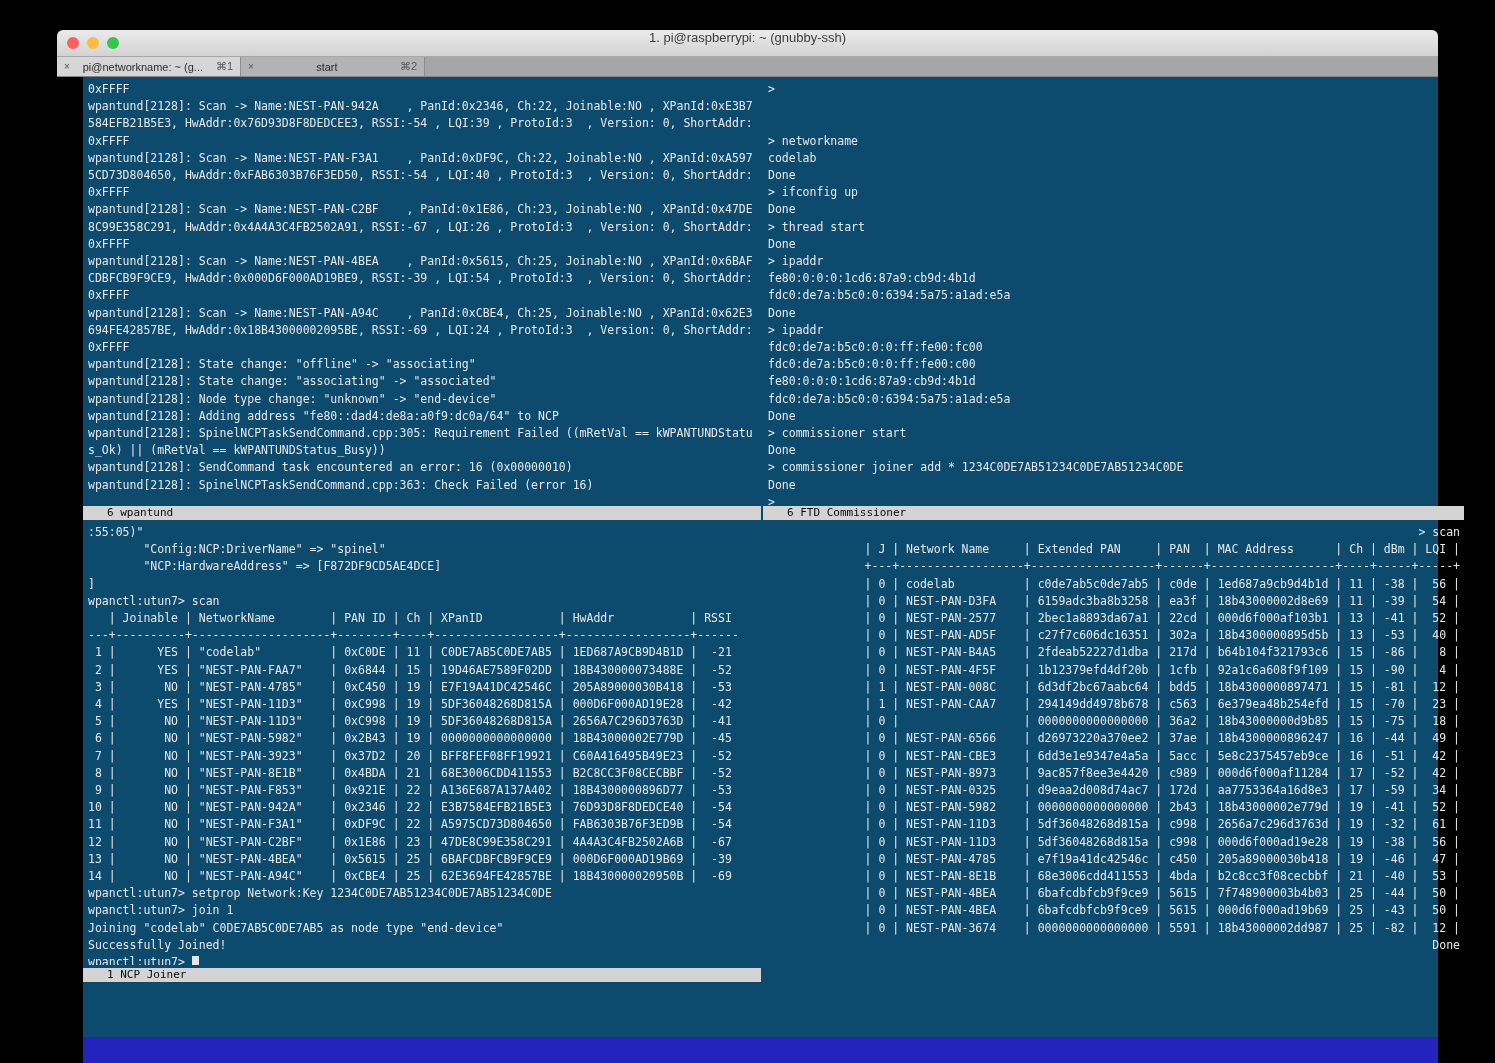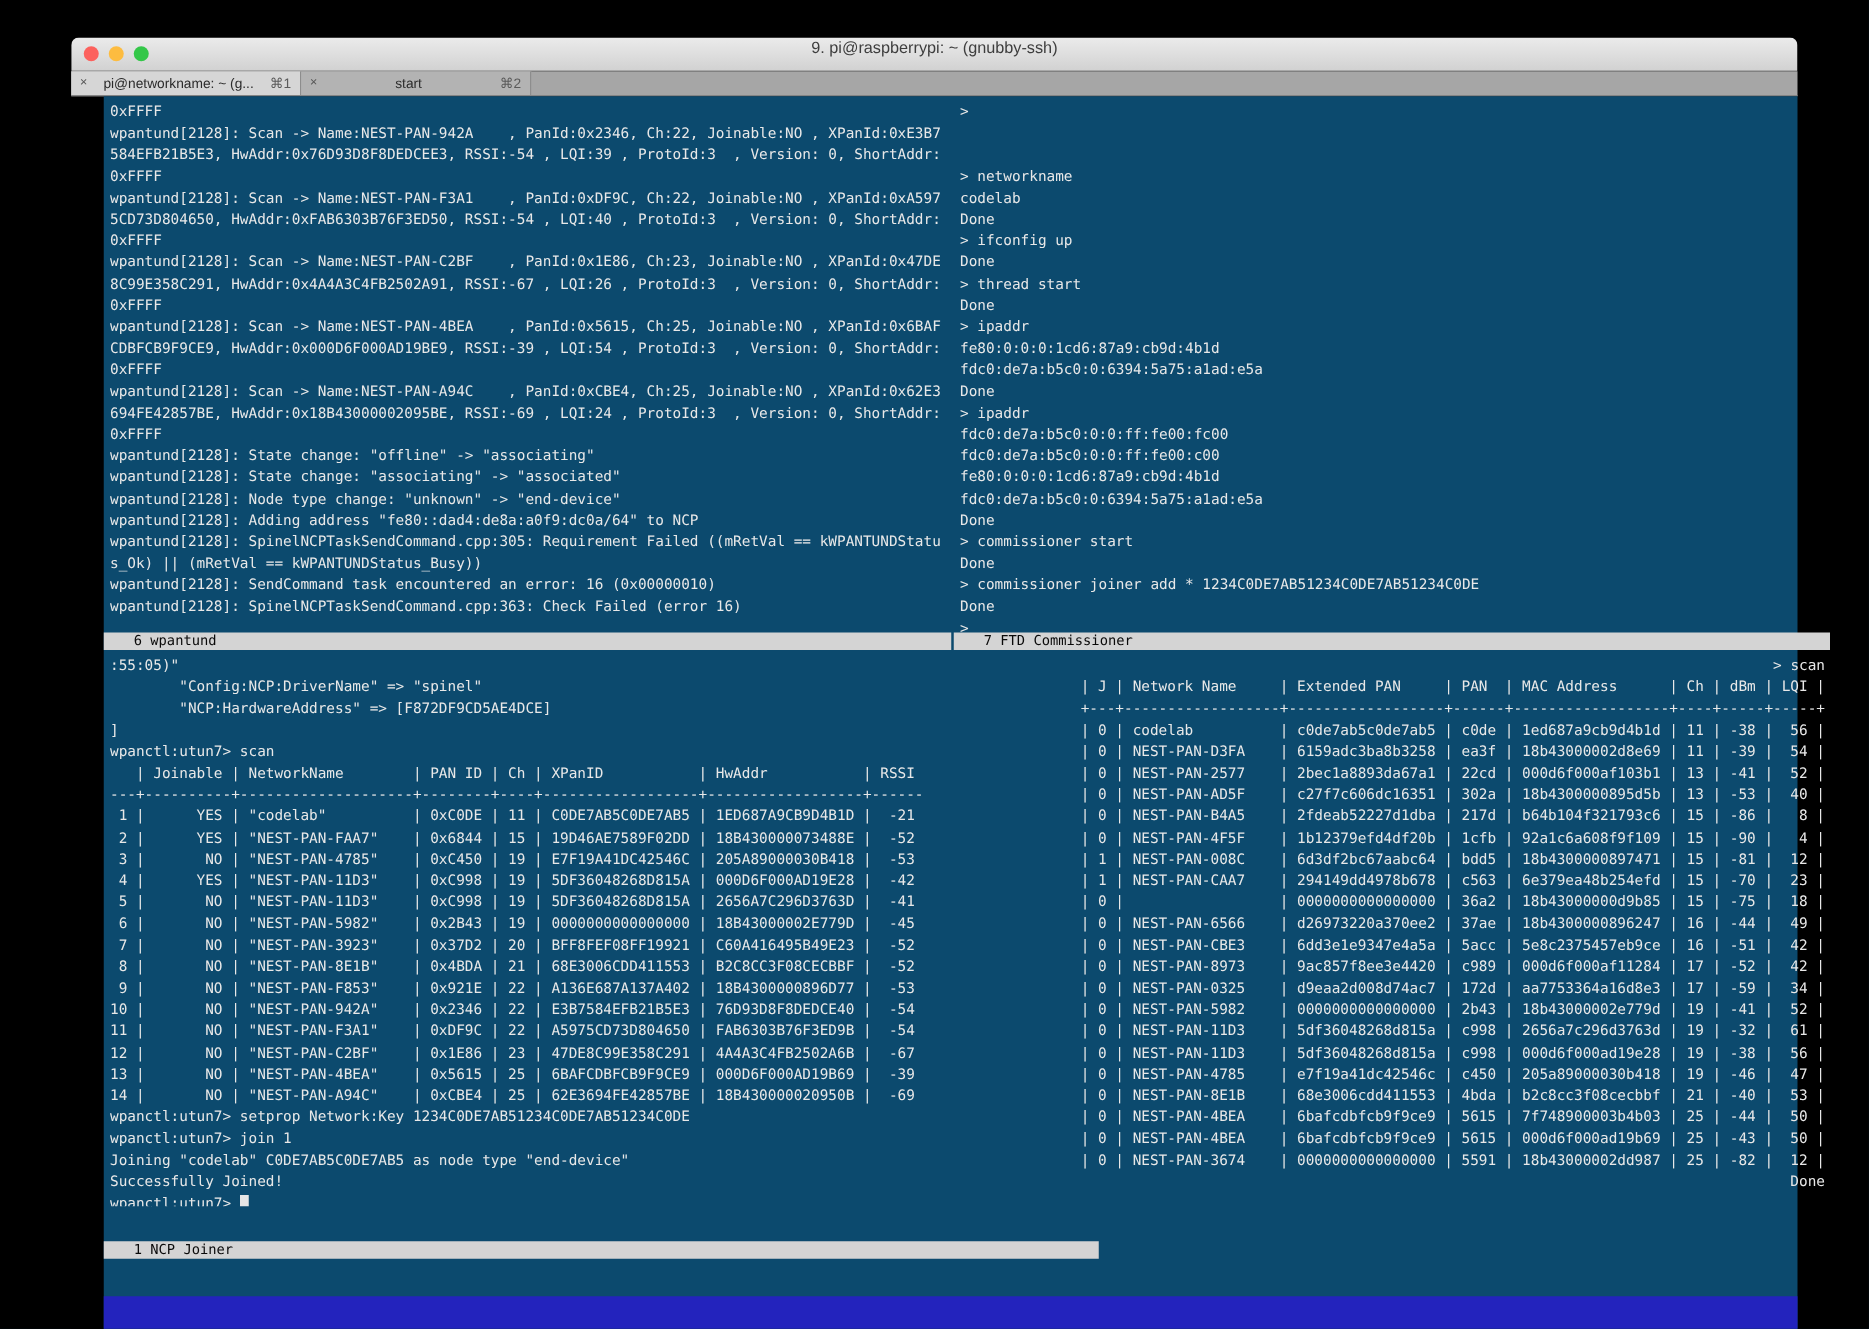--- a/index.html
+++ b/index.html
@@ -19,37 +19,37 @@
   .terminal { position:absolute; top:47px; left:0; right:0; bottom:0; background:#0c4a6e;margin-left:26px; }
   .pane { position:absolute; overflow:hidden; font:11.5px/17.2px "DejaVu Sans Mono","Liberation Mono",monospace; }
   .pane pre { margin:0; padding:4px 4px 0 5px; font:inherit; color:#e8e8e8; white-space:pre; }
   .pane-tl { left:0; top:0; width:678px; height:429px; }
   .pane-tr { left:680px; top:0; width:701px; height:429px; }
   .pane-bl { left:0; top:443px; width:678px; height:445px; }
   .pane-br { left:680px; top:443px; width:701px; height:443px;text-align:right; }
   .panebar { position:absolute; height:14px; background:#d4d4d4; color:#0a0a0a; font:11px/14px "DejaVu Sans Mono","Liberation Mono",monospace; padding-left:24px; overflow:hidden; }
   .panebar-tl { left:0; top:429px; width:678px; }
   .panebar-tr { left:680px; top:429px; width:701px; }
-  .panebar-bl { left:0; top:916px; width:796px; }
+  .panebar-bl { left:0; top:891px; width:678px; }
   .panebar-br { left:680px; top:888px; width:701px; }
   .tmuxbar { position:absolute; left:0; bottom:0; width:100%; height:26px; background:#2323bd; }
   .cursor { position:absolute; left:calc(5px + 15ch); top:436px; width:7px; height:13px; background:#e6e6e6; }
 </style>
 </head>
 <body>
 
 <div class="window">
 
   <div class="titlebar">
     <div class="lights">
       <span class="light red"></span>
       <span class="light yellow"></span>
       <span class="light green"></span>
     </div>
-    <div class="wtitle">9. pi@raspberrypi: ~ (gnubby-ssh)</div>
+    <div class="wtitle">1. pi@raspberrypi: ~ (gnubby-ssh)</div>
   </div>
 
   <div class="tabbar">
     <div class="tab active">
       <span class="tab-close">×</span>
       <span class="tab-title">pi@networkname: ~ (g...</span>
       <span class="tab-short">⌘1</span>
     </div>
     <div class="tab">
       <span class="tab-close">×</span>
@@ -111,21 +111,21 @@
 fe80:0:0:0:1cd6:87a9:cb9d:4b1d
 fdc0:de7a:b5c0:0:6394:5a75:a1ad:e5a
 Done
 &gt; commissioner start
 Done
 &gt; commissioner joiner add * 1234C0DE7AB51234C0DE7AB51234C0DE
 Done
 &gt;</pre>
     </div>
     <div class="panebar panebar-tr">
-      <span>7 FTD Commissioner</span>
+      <span>6 FTD Commissioner</span>
     </div>
 
     <div class="pane pane-bl">
       <pre>:55:05)"
         "Config:NCP:DriverName" =&gt; "spinel"
         "NCP:HardwareAddress" =&gt; [F872DF9CD5AE4DCE]
 ]
 wpanctl:utun7&gt; scan
    | Joinable | NetworkName        | PAN ID | Ch | XPanID           | HwAddr           | RSSI
 ---+----------+--------------------+--------+----+------------------+------------------+------

